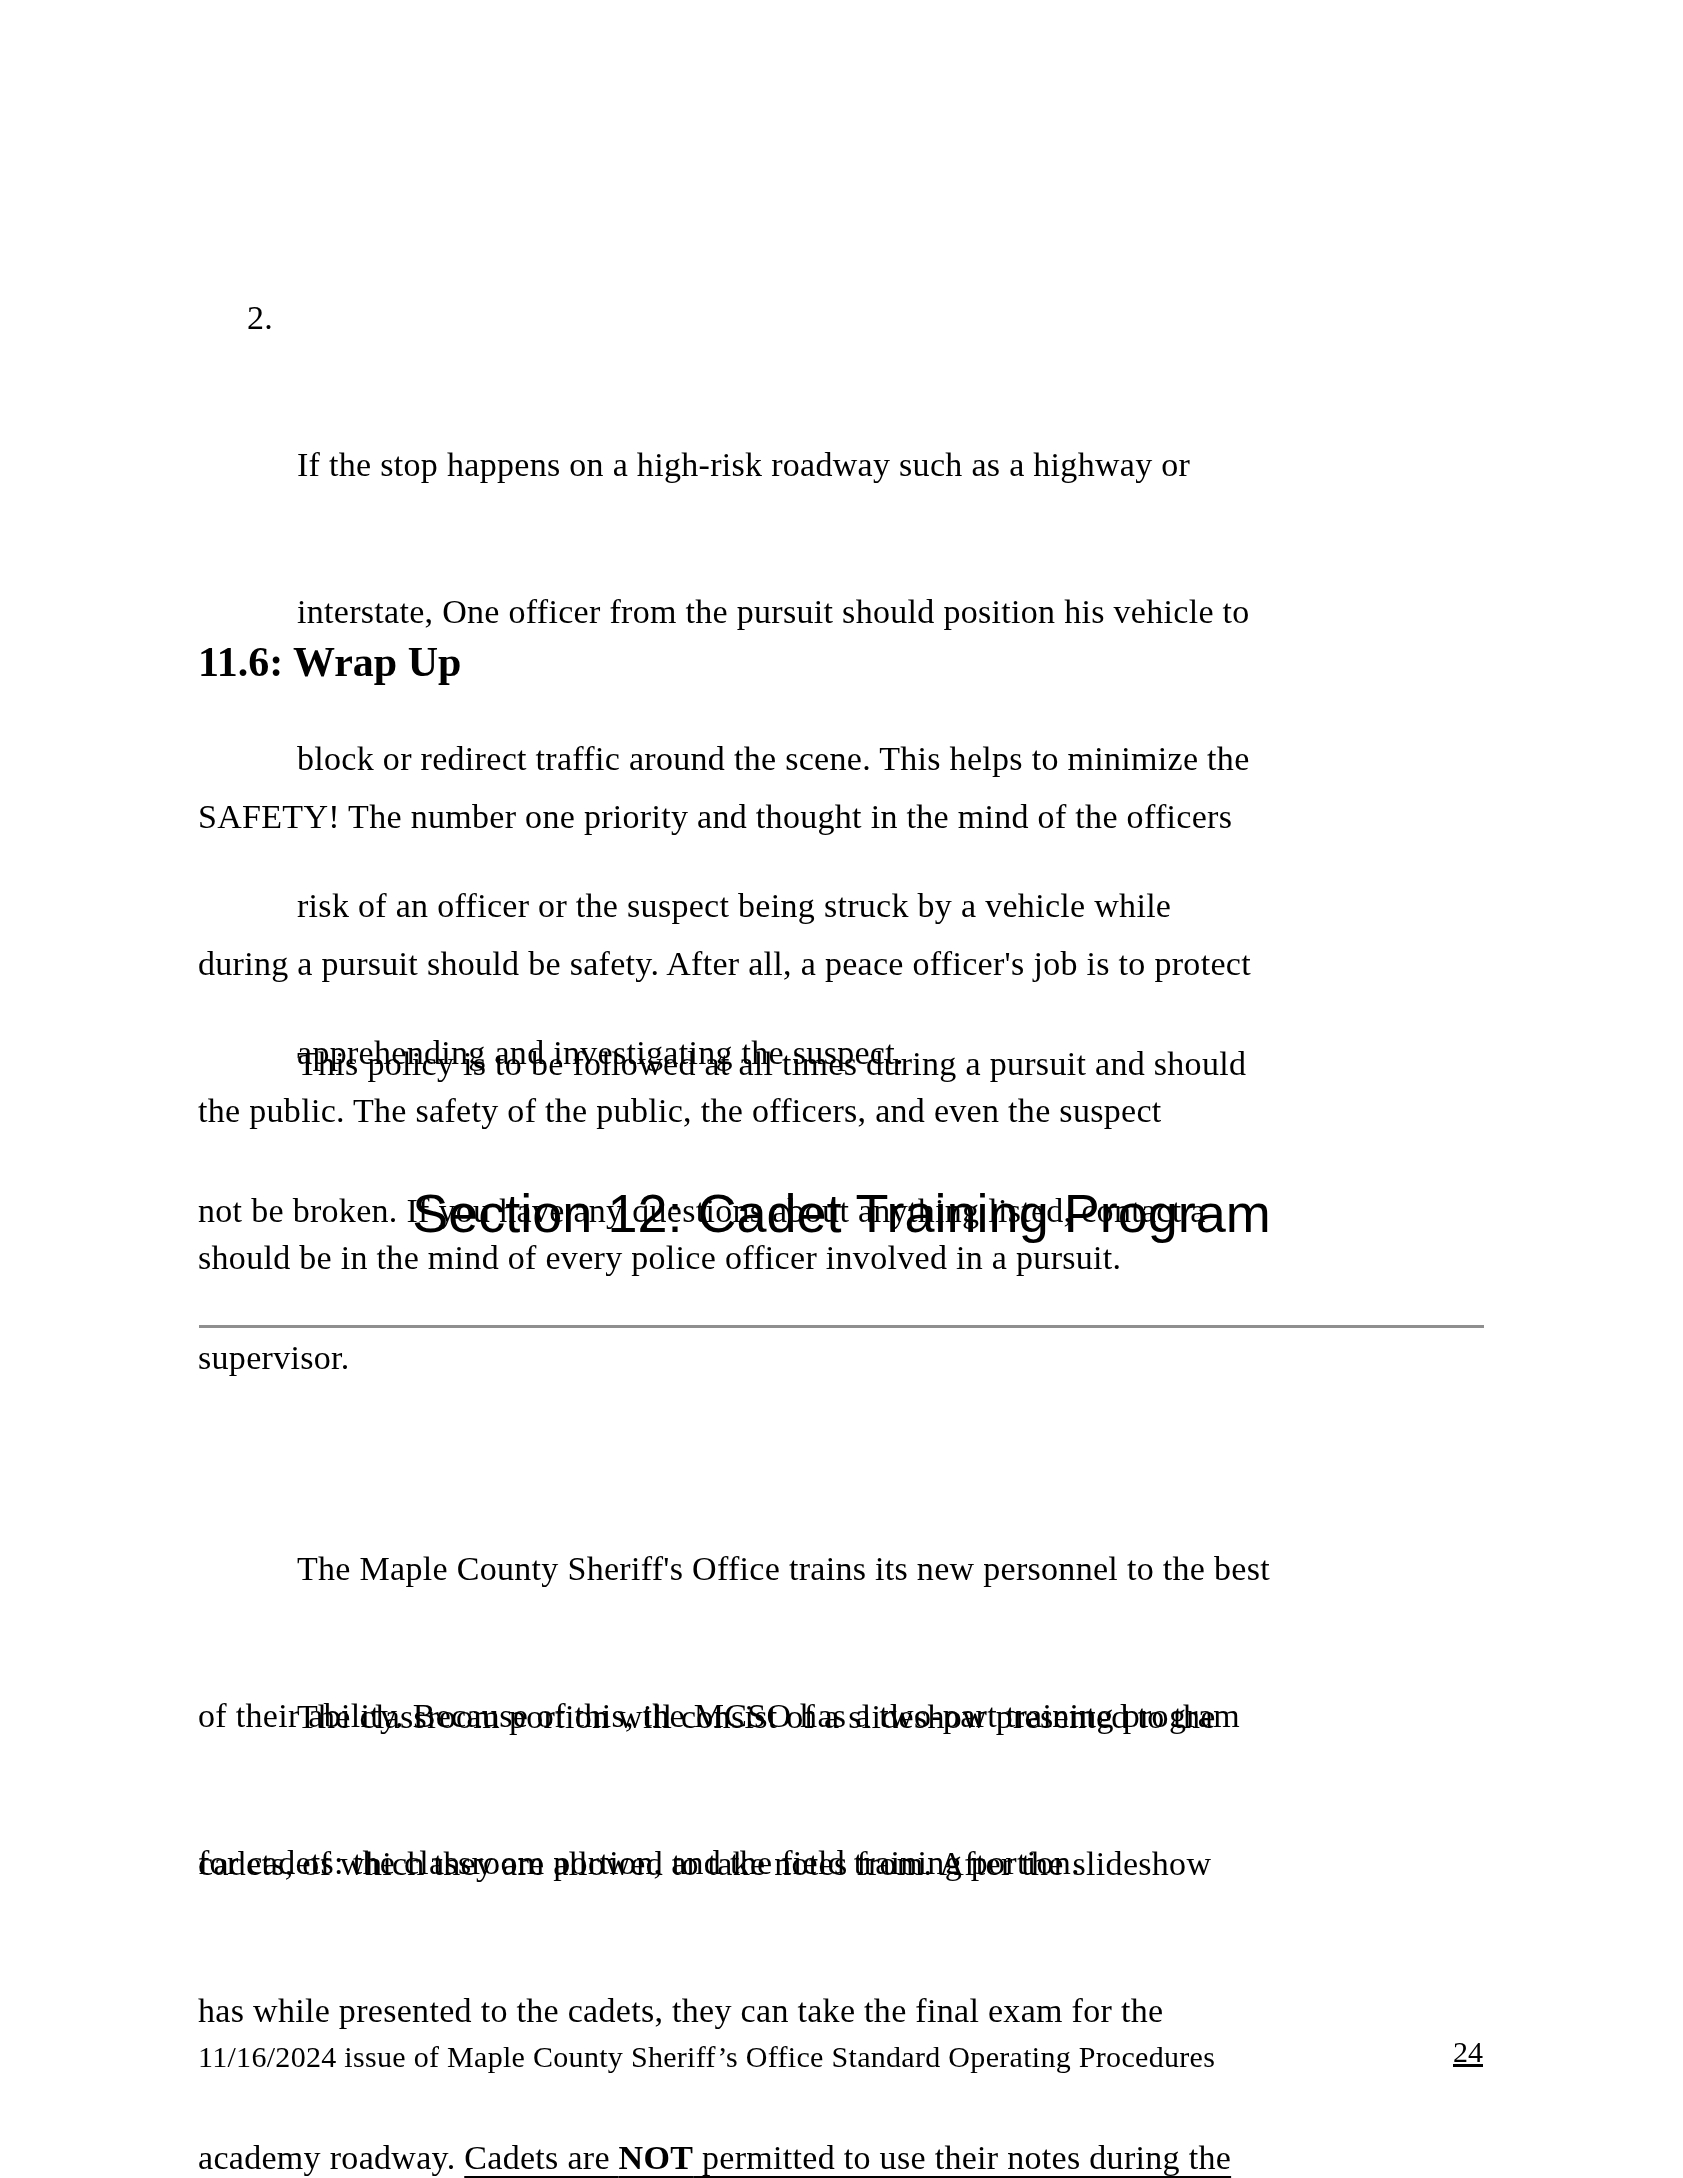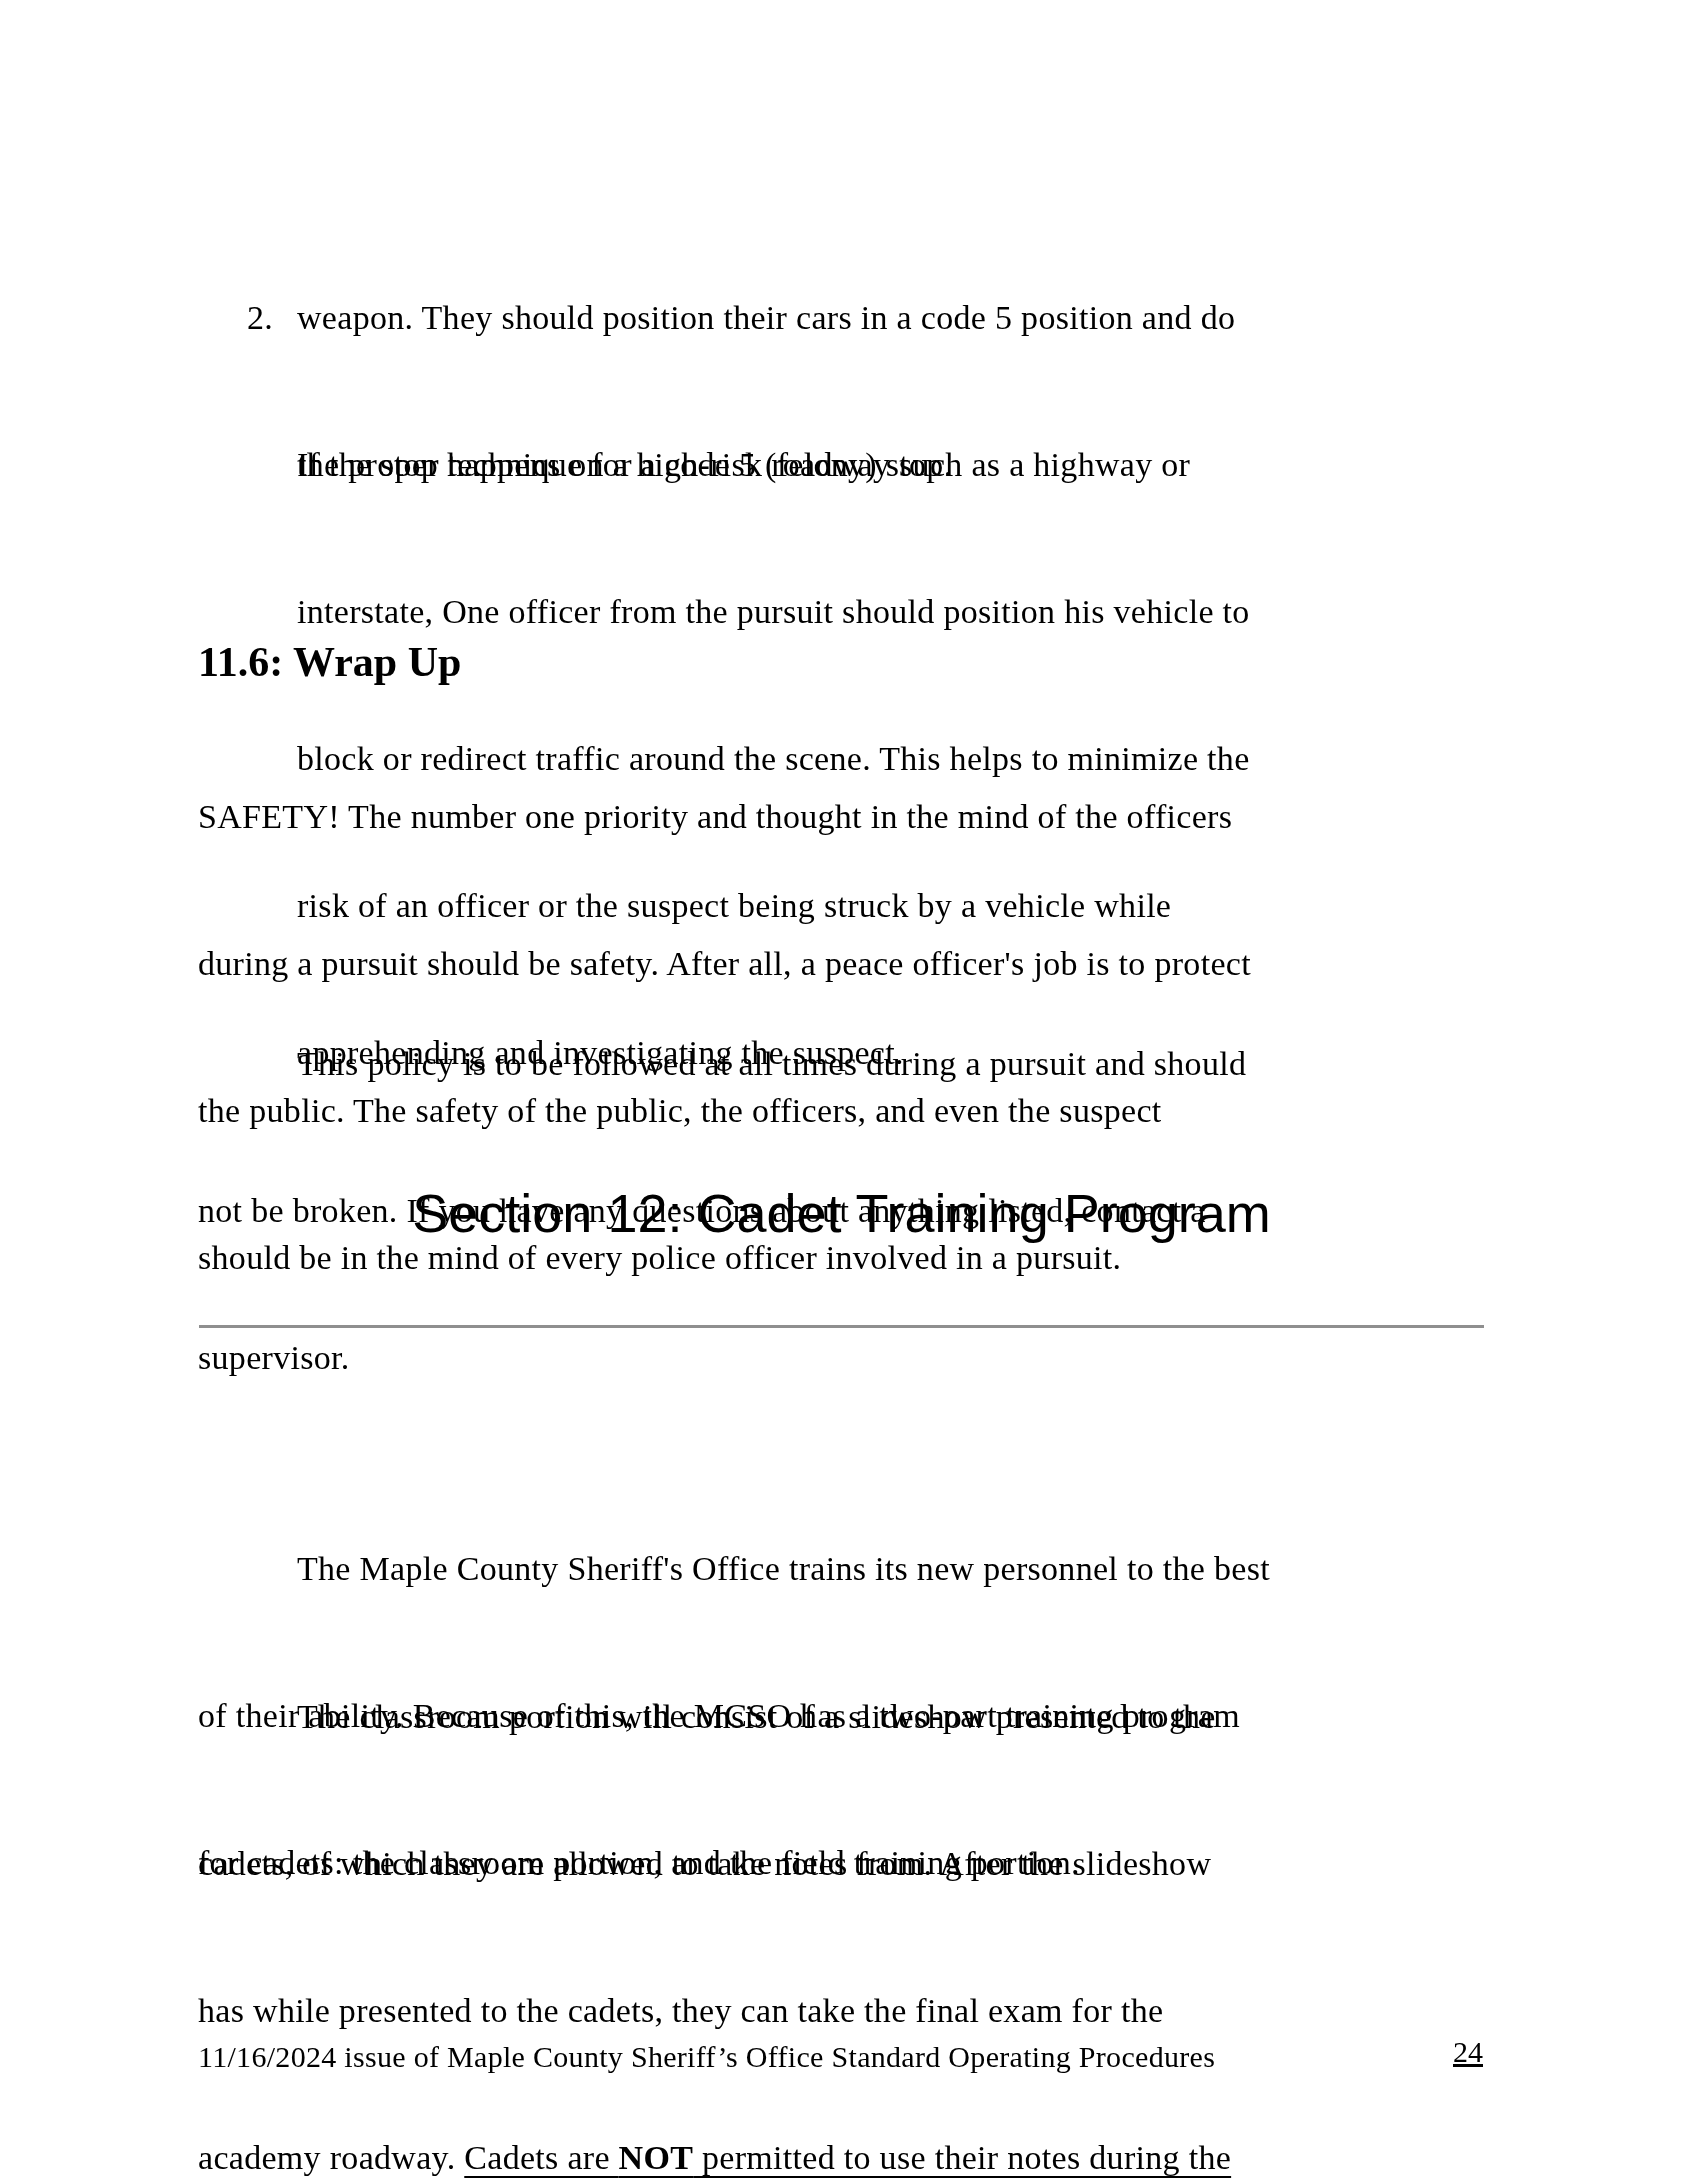--- a/index.html
+++ b/index.html
@@ -81,24 +81,20 @@
     line-height: 38px;
     white-space: pre;
     text-decoration: underline;
   }
 </style>
 </head>
 <body>
 
 <div class="page">
 
-  <div class="body-text list-block" style="top:195px;">
-    <div class="line">weapon. They should position their cars in a code 5 position and do</div>
-    <div class="line">the proper technique for a code 5 (felony) stop.</div>
-  </div>
 
   <div class="body-text list-block" style="top:293px;">
     <span class="marker">2.</span>
     <div class="line">If the stop happens on a high-risk roadway such as a highway or</div>
     <div class="line">interstate, One officer from the pursuit should position his vehicle to</div>
     <div class="line">block or redirect traffic around the scene. This helps to minimize the</div>
     <div class="line">risk of an officer or the suspect being struck by a vehicle while</div>
     <div class="line">apprehending and investigating the suspect.</div>
   </div>
 

